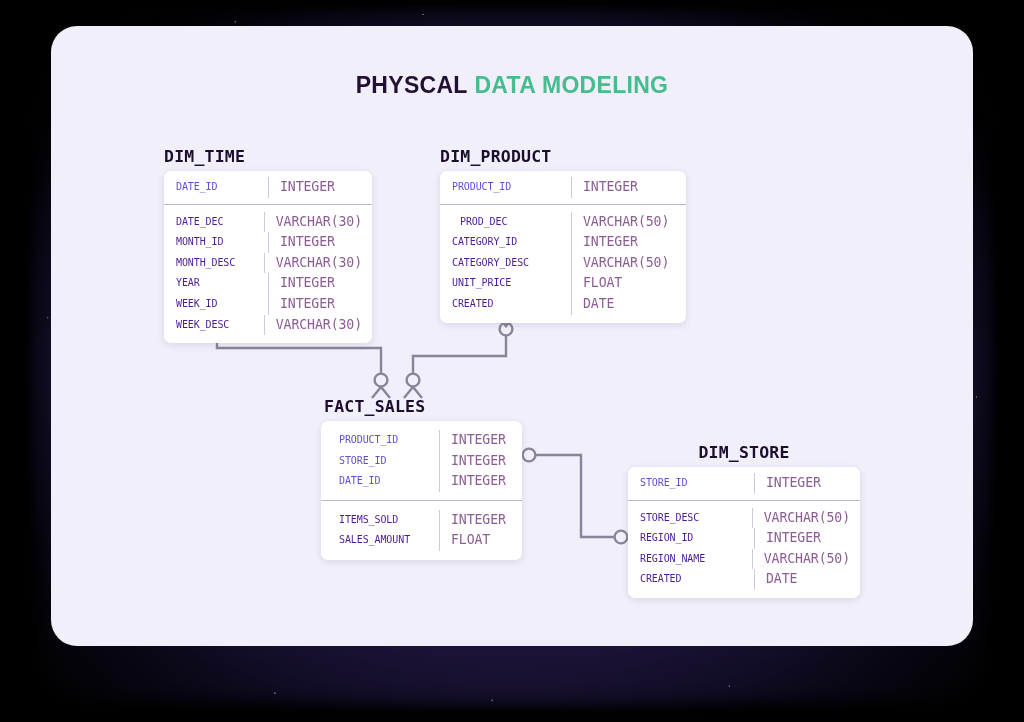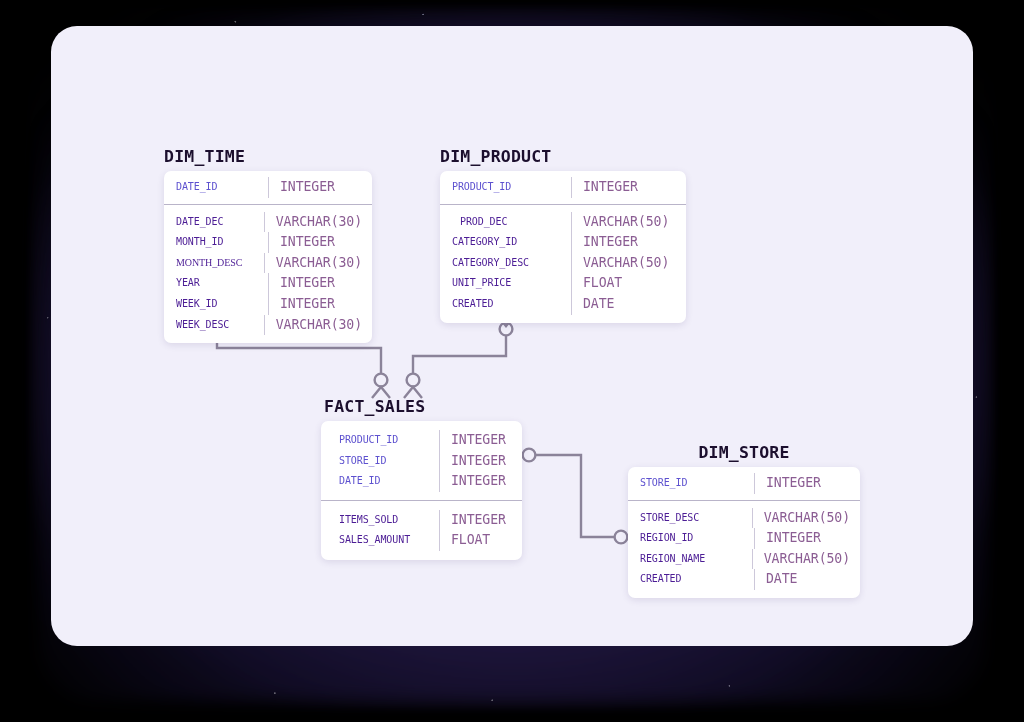--- a/index.html
+++ b/index.html
@@ -161,20 +161,23 @@
 <body>
 
 <div id="stage">
 
   <div class="halo"></div>
   <div class="halo2"></div>
   <div class="speckle"></div>
 
   <div class="panel">
 
+    <div class="title">
+      <span class="t-dark">PHYSCAL</span><span>&nbsp;</span><span class="t-green">DATA MODELING</span>
+    </div>
 
     <svg class="wires" viewBox="0 0 922 620" width="922" height="620">
       <g fill="none" stroke="#8b8399" stroke-width="2.4" stroke-linecap="butt">
 
         <path d="M 166,300 L 166,322 L 330,322 L 330,360"></path>
 
         <path d="M 455,300 L 455,330 L 362,330 L 362,360"></path>
 
         <path d="M 478,429 L 530,429 L 530,511 L 570,511"></path>
       </g>
@@ -225,21 +228,21 @@
         <div class="grp cols">
           <div class="row col">
             <div class="cell-name" style="width:104px;">DATE_DEC</div>
             <div class="cell-type">VARCHAR(30)</div>
           </div>
           <div class="row col">
             <div class="cell-name" style="width:104px;">MONTH_ID</div>
             <div class="cell-type">INTEGER</div>
           </div>
           <div class="row col">
-            <div class="cell-name" style="width:104px;font-family:Liberation Serif, serif;">MONTH_DESC</div>
+            <div class="cell-name" style="width:104px;">MONTH_DESC</div>
             <div class="cell-type">VARCHAR(30)</div>
           </div>
           <div class="row col">
             <div class="cell-name" style="width:104px;">YEAR</div>
             <div class="cell-type">INTEGER</div>
           </div>
           <div class="row col">
             <div class="cell-name" style="width:104px;">WEEK_ID</div>
             <div class="cell-type">INTEGER</div>
           </div>

